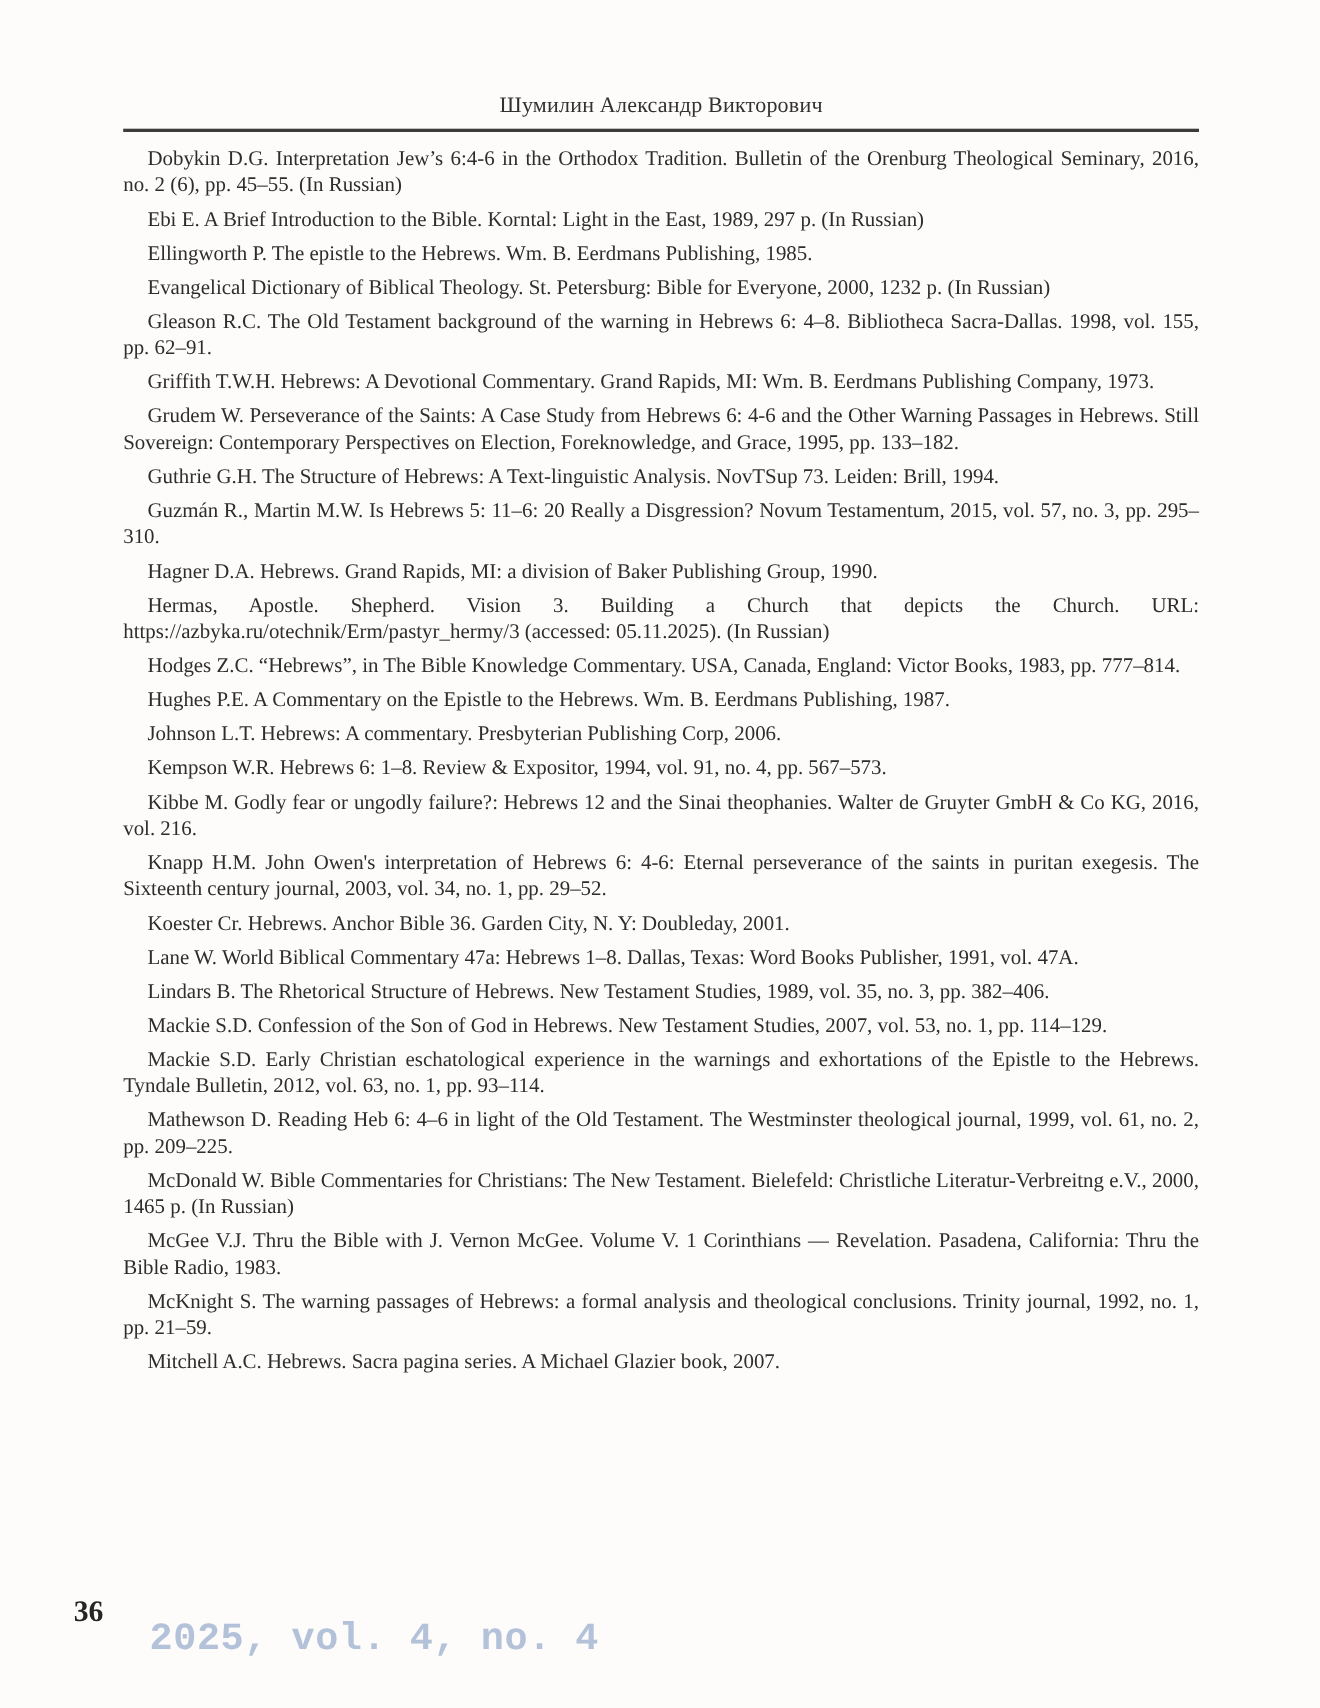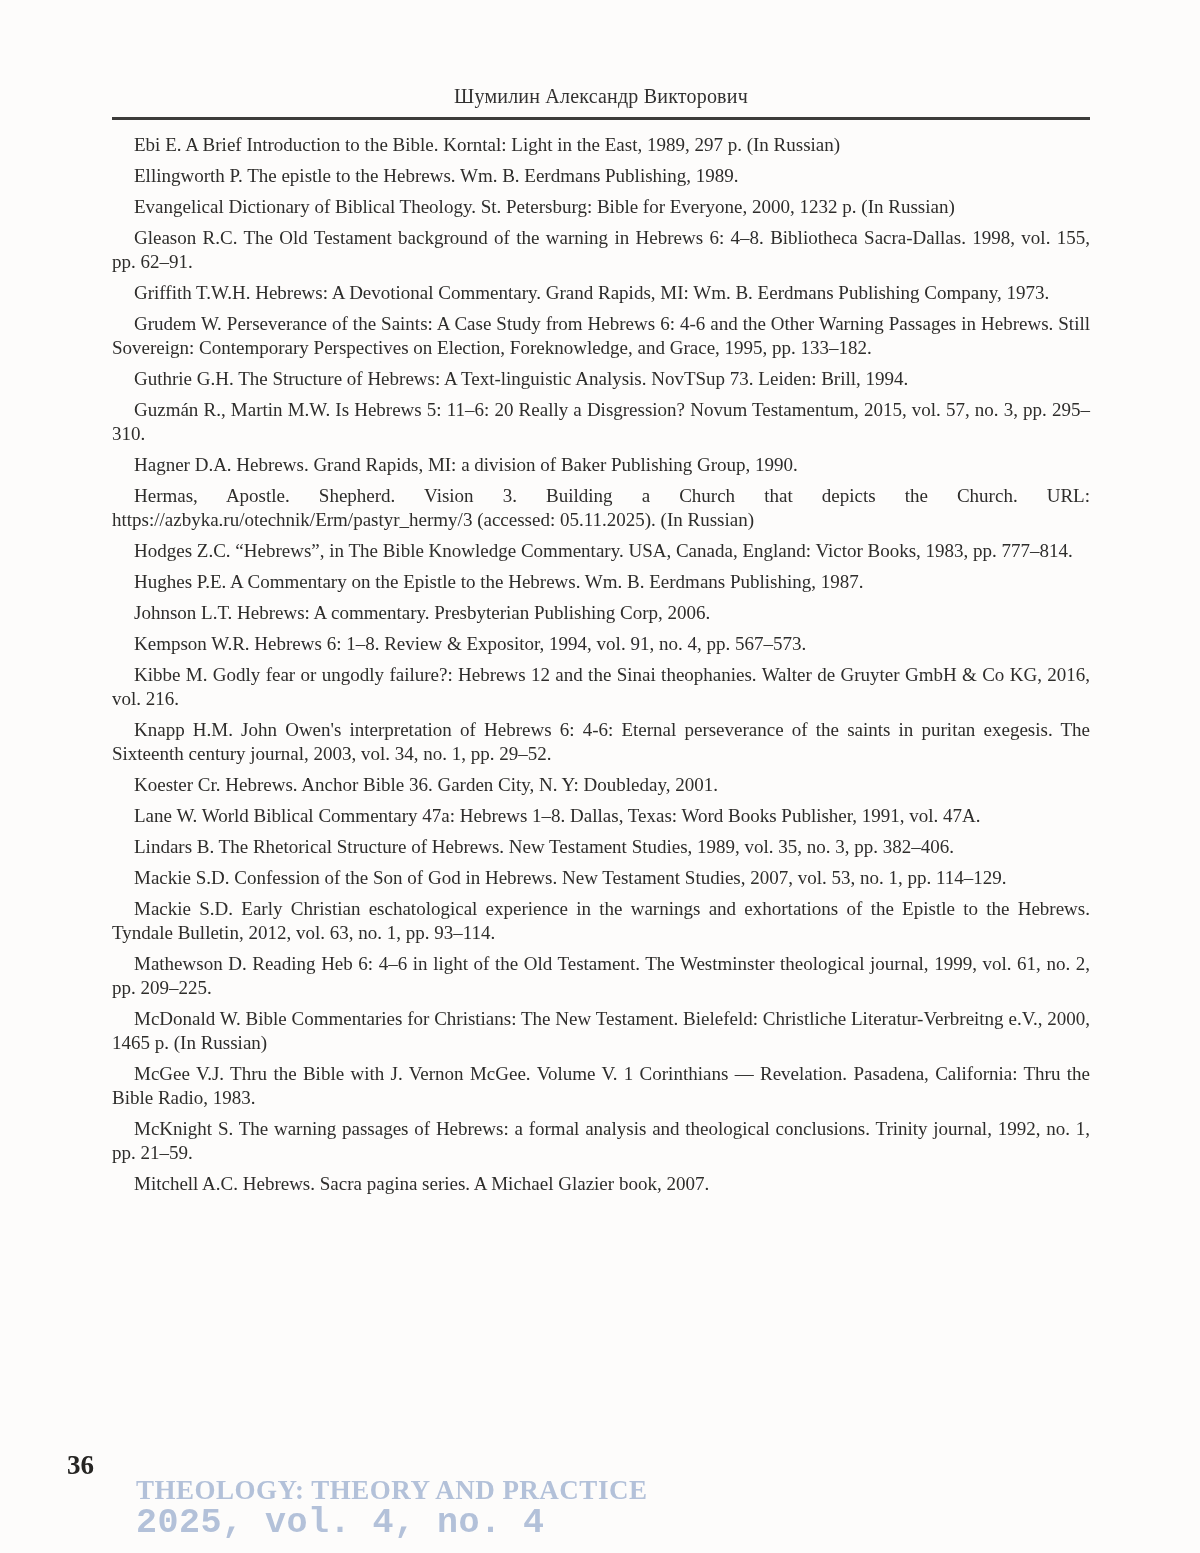--- a/index.html
+++ b/index.html
@@ -77,22 +77,23 @@
   }
 </style>
 </head>
 <body>
 
 <div class="page">
   <div class="content">
     <div class="running-head">Шумилин Александр Викторович</div>
     <hr class="head-rule">
     <div class="bib">
+      <p class="entry">Dobykin D.G. Interpretation Jew’s 6:4-6 in the Orthodox Tradition. Bulletin of the Orenburg Theological Seminary, 2016, no. 2 (6), pp. 45–55. (In Russian)</p>
       <p class="entry">Ebi E. A Brief Introduction to the Bible. Korntal: Light in the East, 1989, 297 p. (In Russian)</p>
-      <p class="entry">Ellingworth P. The epistle to the Hebrews. Wm. B. Eerdmans Publishing, 1989.</p>
+      <p class="entry">Ellingworth P. The epistle to the Hebrews. Wm. B. Eerdmans Publishing, 1985.</p>
       <p class="entry">Evangelical Dictionary of Biblical Theology. St. Petersburg: Bible for Everyone, 2000, 1232 p. (In Russian)</p>
       <p class="entry">Gleason R.C. The Old Testament background of the warning in Hebrews 6: 4–8. Bibliotheca Sacra-Dallas. 1998, vol. 155, pp. 62–91.</p>
       <p class="entry">Griffith T.W.H. Hebrews: A Devotional Commentary. Grand Rapids, MI: Wm. B. Eerdmans Publishing Company, 1973.</p>
       <p class="entry">Grudem W. Perseverance of the Saints: A Case Study from Hebrews 6: 4-6 and the Other Warning Passages in Hebrews. Still Sovereign: Contemporary Perspectives on Election, Foreknowledge, and Grace, 1995, pp. 133–182.</p>
       <p class="entry">Guthrie G.H. The Structure of Hebrews: A Text-linguistic Analysis. NovTSup 73. Leiden: Brill, 1994.</p>
       <p class="entry">Guzmán R., Martin M.W. Is Hebrews 5: 11–6: 20 Really a Disgression? Novum Testamentum, 2015, vol. 57, no. 3, pp. 295–310.</p>
       <p class="entry">Hagner D.A. Hebrews. Grand Rapids, MI: a division of Baker Publishing Group, 1990.</p>
       <p class="entry">Hermas, Apostle. Shepherd. Vision 3. Building a Church that depicts the Church. URL: https://azbyka.ru/otechnik/Erm/pastyr_hermy/3 (accessed: 05.11.2025). (In Russian)</p>
       <p class="entry">Hodges Z.C. “Hebrews”, in The Bible Knowledge Commentary. USA, Canada, England: Victor Books, 1983, pp. 777–814.</p>
       <p class="entry">Hughes P.E. A Commentary on the Epistle to the Hebrews. Wm. B. Eerdmans Publishing, 1987.</p>
@@ -109,16 +110,15 @@
       <p class="entry">McDonald W. Bible Commentaries for Christians: The New Testament. Bielefeld: Christliche Literatur-Verbreitng e.V., 2000, 1465 p. (In Russian)</p>
       <p class="entry">McGee V.J. Thru the Bible with J. Vernon McGee. Volume V. 1 Corinthians — Revelation. Pasadena, California: Thru the Bible Radio, 1983.</p>
       <p class="entry">McKnight S. The warning passages of Hebrews: a formal analysis and theological conclusions. Trinity journal, 1992, no. 1, pp. 21–59.</p>
       <p class="entry">Mitchell A.C. Hebrews. Sacra pagina series. A Michael Glazier book, 2007.</p>
     </div>
   </div>
 
   <div class="page-number">36</div>
 
   <div class="journal-footer">
-    <div class="journal-title">THEOLOGY: THEORY AND PRACTICE</div>
     <div class="journal-issue">2025, vol. 4, no. 4</div>
   </div>
 </div>
 
 </body></html>

